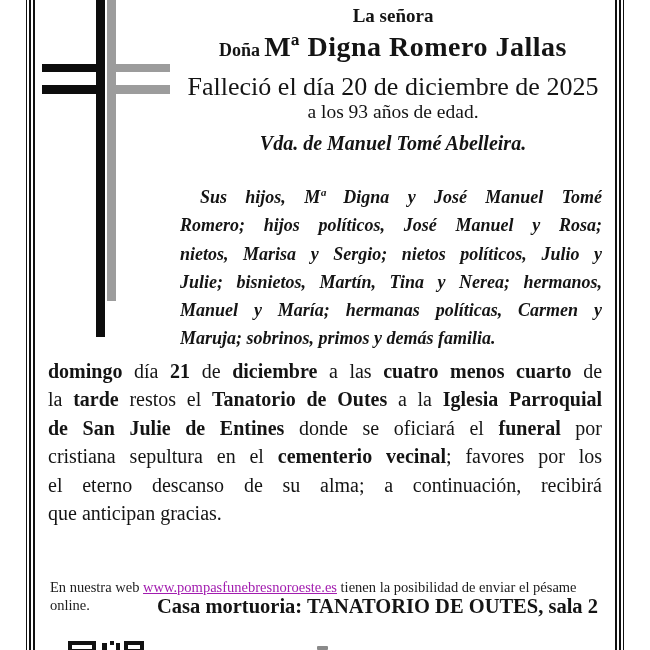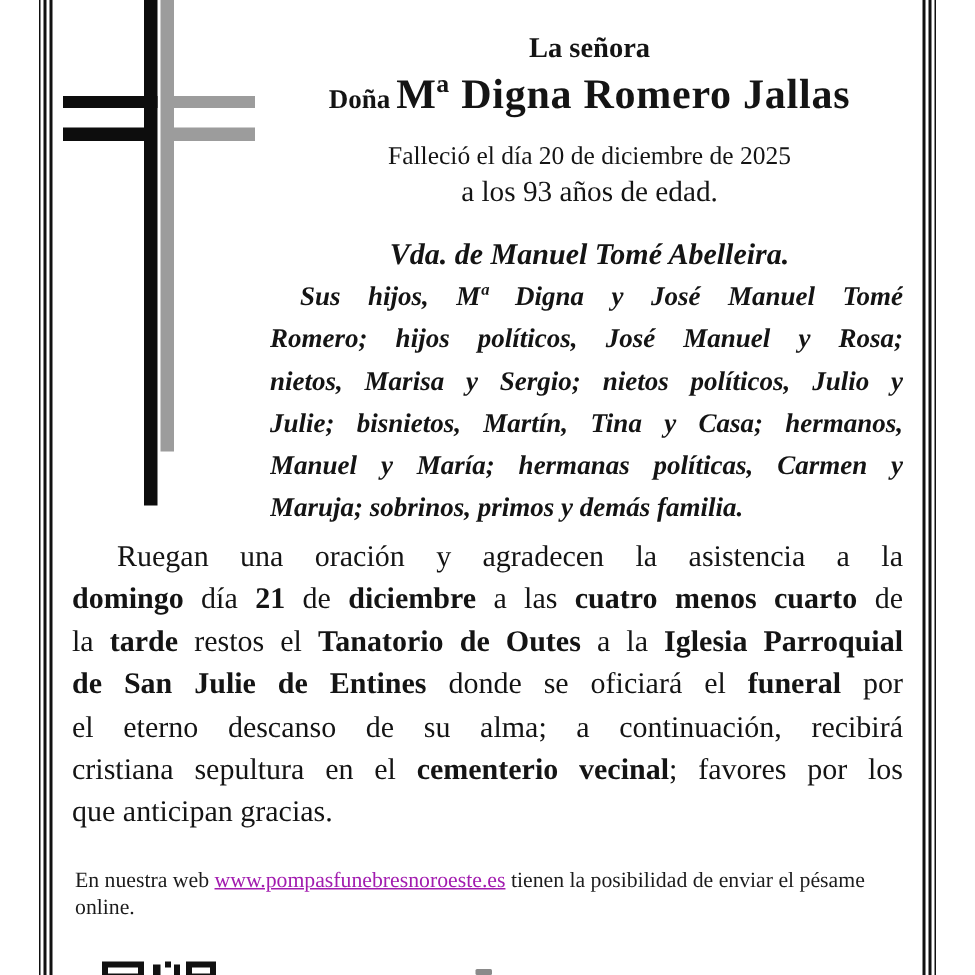--- a/index.html
+++ b/index.html
@@ -21,28 +21,28 @@
   .ink{background:#0d0d0d;}
   .gray{background:#9c9c9c;}
   .cv-black{left:96px;top:0;width:9px;height:337px;}
   .cv-gray{left:107px;top:0;width:9px;height:301px;}
   .ch1-black{left:42px;top:64px;width:63px;height:8px;}
   .ch1-gray{left:110px;top:64px;width:60px;height:8px;}
   .ch2-black{left:42px;top:85px;width:60px;height:9px;}
   .ch2-gray{left:109px;top:85px;width:61px;height:9px;}
   
   .header{position:absolute;left:180px;top:4px;width:426px;text-align:center;}
-  .pre-title{font-size:19px;font-weight:bold;line-height:24px;margin-top:17px;}
+  .pre-title{font-size:19px;font-weight:bold;line-height:24px;}
   .name-line{line-height:38px;white-space:nowrap;}
   .honorific{font-size:18px;font-weight:bold;}
   .deceased-name{font-size:28px;font-weight:bold;letter-spacing:0.5px;}
-  .death-line{font-size:17px;line-height:26px;margin-top:4px;}
+  .death-line{font-size:26px;line-height:26px;margin-top:4px;}
   .age-line{font-size:19.5px;line-height:24px;text-align:center;}
   .rip{font-size:21px;font-weight:bold;line-height:26px;margin-top:8px;letter-spacing:1px;}
-  .widow{font-size:20px;font-weight:bold;font-style:italic;line-height:26px;margin-top:16px;}
+  .widow{font-size:20px;font-weight:bold;font-style:italic;line-height:26px;margin-top:6px;}
   
   .family{position:absolute;left:180px;top:183px;width:422px;}
   .fline{
     font-size:18px;font-weight:bold;font-style:italic;line-height:28.3px;
     text-align:justify;text-align-last:justify;overflow:hidden;white-space:nowrap;
   }
   .fline.first{text-indent:20px;}
   .fline.last{text-align-last:left;white-space:normal;}
   
   .announcement{position:absolute;left:48px;top:357px;width:554px;}
@@ -100,39 +100,39 @@
     </div>
     <div class="death-line">Falleció el día 20 de diciembre de 2025</div>
     <div class="age-line">a los 93 años de edad.</div>
     <div class="widow">Vda. de Manuel Tomé Abelleira.</div>
   </div>
 
   <div class="family">
     <div class="fline first">Sus hijos, Mª Digna y José Manuel Tomé</div>
     <div class="fline">Romero; hijos políticos, José Manuel y Rosa;</div>
     <div class="fline">nietos, Marisa y Sergio; nietos políticos, Julio y</div>
-    <div class="fline">Julie; bisnietos, Martín, Tina y Casa; hermanos,</div>
+    <div class="fline">Julie; bisnietos, Martín, Tina y Nerea; hermanos,</div>
     <div class="fline">Manuel y María; hermanas políticas, Carmen y</div>
     <div class="fline last">Maruja; sobrinos, primos y demás familia.</div>
   </div>
 
   <div class="announcement">
-    <div class="aline first"><span>Ruegan una oración y agradecen la asistencia a la</span></div>
     <div class="aline"><b>domingo</b><span> día </span><b>21</b><span> de </span><b>diciembre</b><span> a las </span><b>cuatro menos cuarto</b><span> de</span></div>
     <div class="aline"><span>la </span><b>tarde</b><span> restos el </span><b>Tanatorio de Outes</b><span> a la </span><b>Iglesia Parroquial</b></div>
     <div class="aline"><b>de San Julie de Entines</b><span> donde se oficiará el </span><b>funeral</b><span> por</span></div>
+    <div class="aline"><span>cristiana sepultura en el </span><b>cementerio vecinal</b><span>; favores por los</span></div>
     <div class="aline"><span>el eterno descanso de su alma; a continuación, recibirá</span></div>
-    <div class="aline"><span>cristiana sepultura en el </span><b>cementerio vecinal</b><span>; favores por los</span></div>
     <div class="aline last"><span>que anticipan gracias.</span></div>
   </div>
 
   <div class="web-notice">
     <span>En nuestra web </span><span class="web-link">www.pompasfunebresnoroeste.es</span><span> tienen la posibilidad de enviar el pésame online.</span>
   </div>
 
+  <div class="mortuary">Casa mortuoria: TANATORIO DE OUTES, sala 2</div>
   <div class="place-date">En San Orente, diciembre de 2025</div>
 
   <div class="qr">
     <div class="qr-sq l"></div>
     <div class="qr-b1"></div>
     <div class="qr-b2"></div>
     <div class="qr-b3"></div>
     <div class="qr-sq r"></div>
   </div>
   <div class="bottom-mark"></div>

